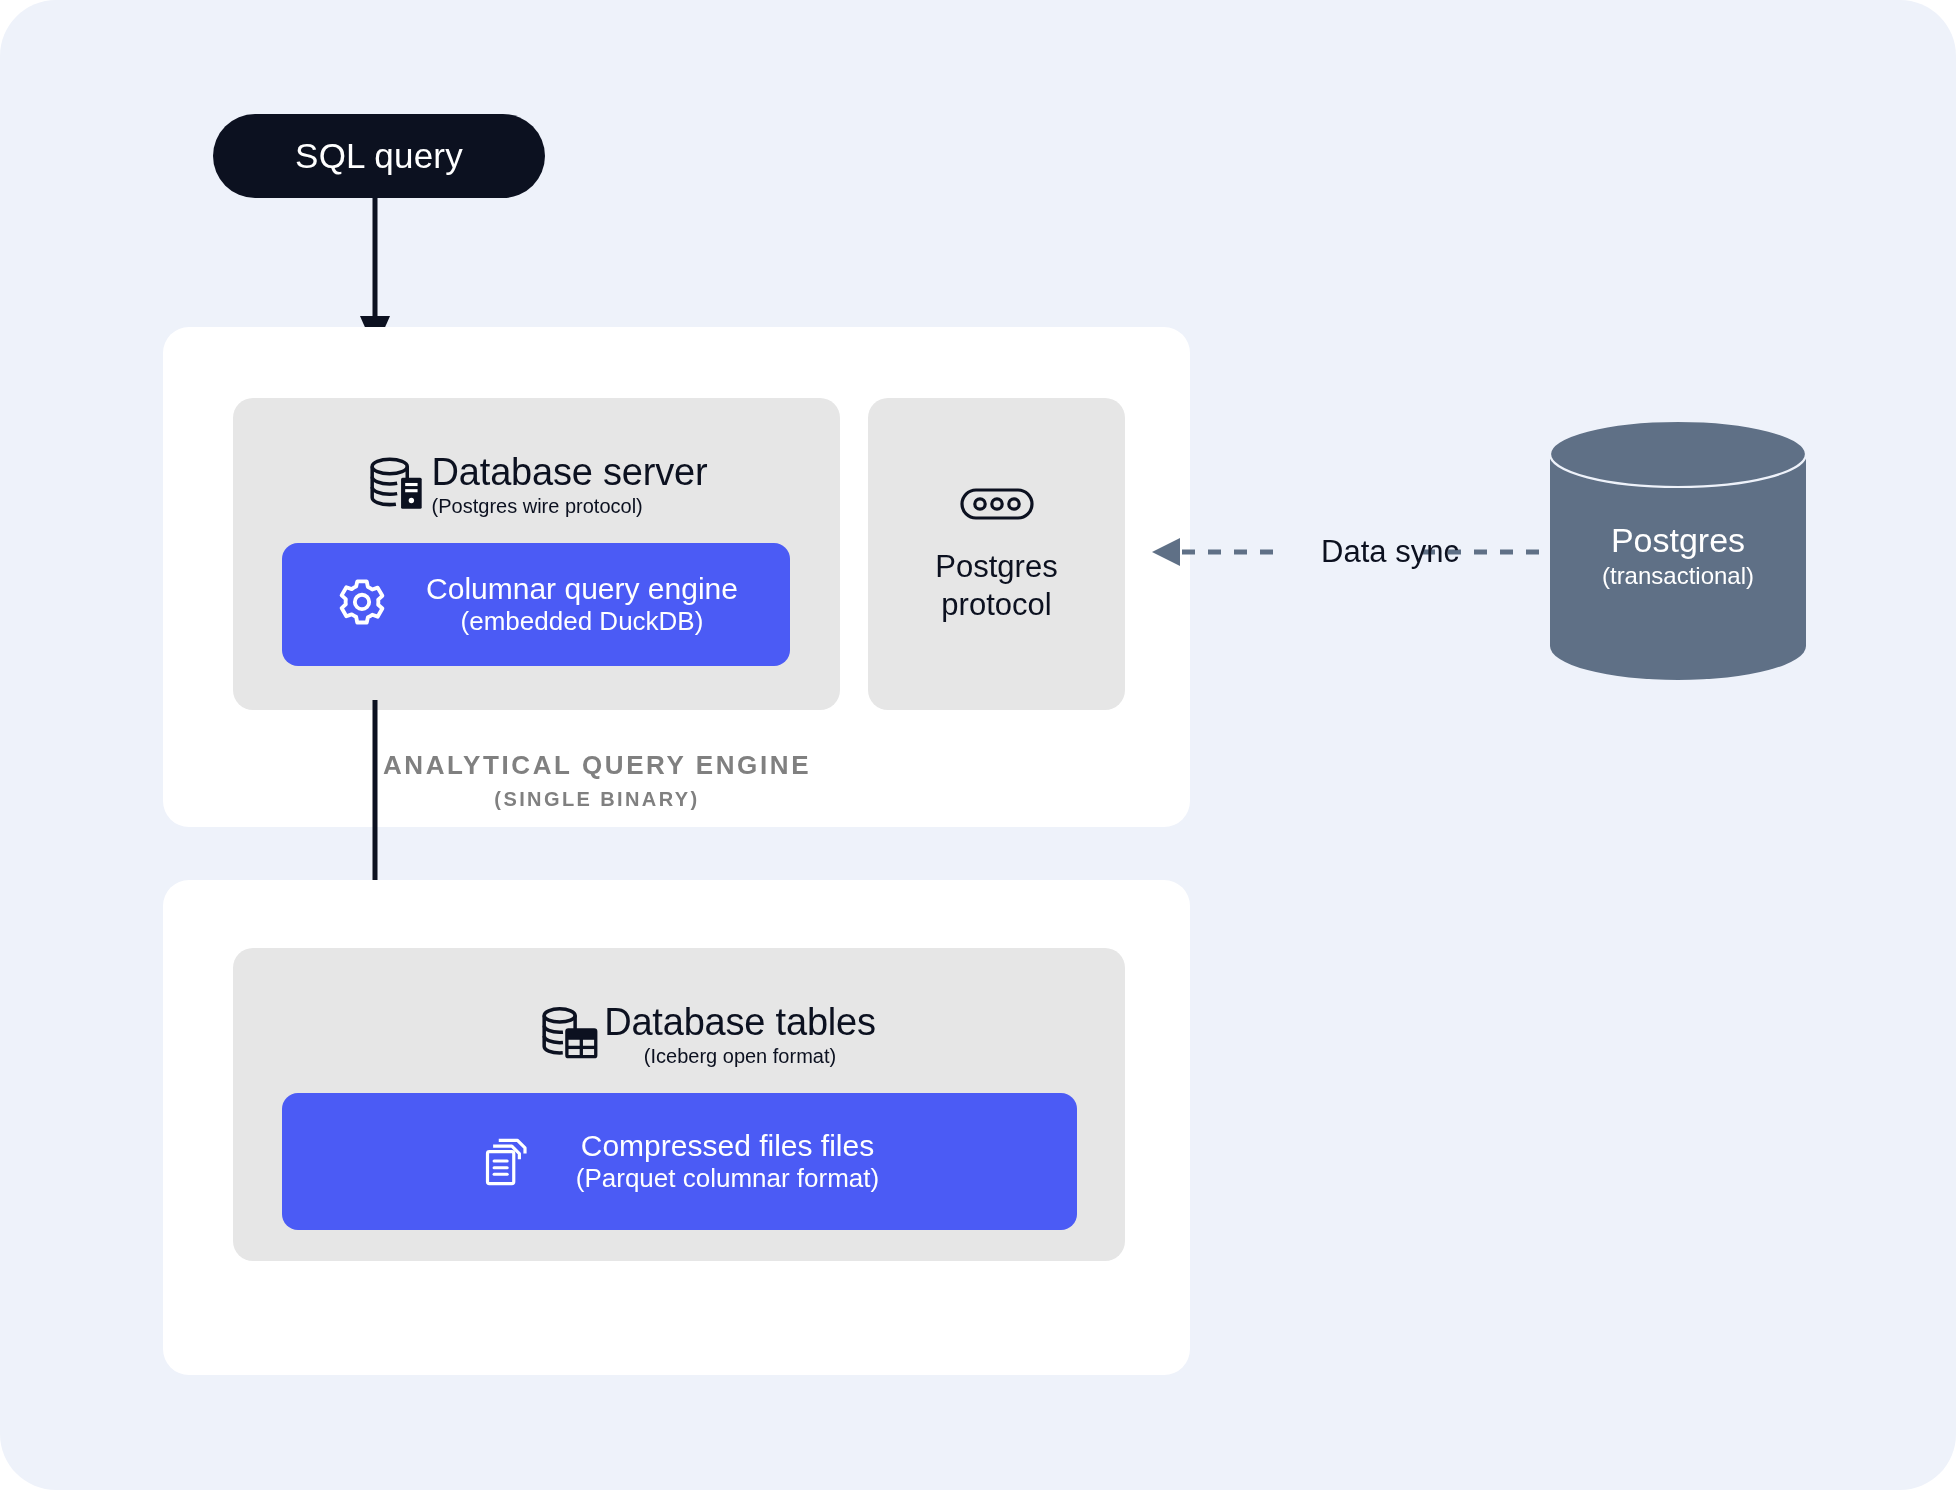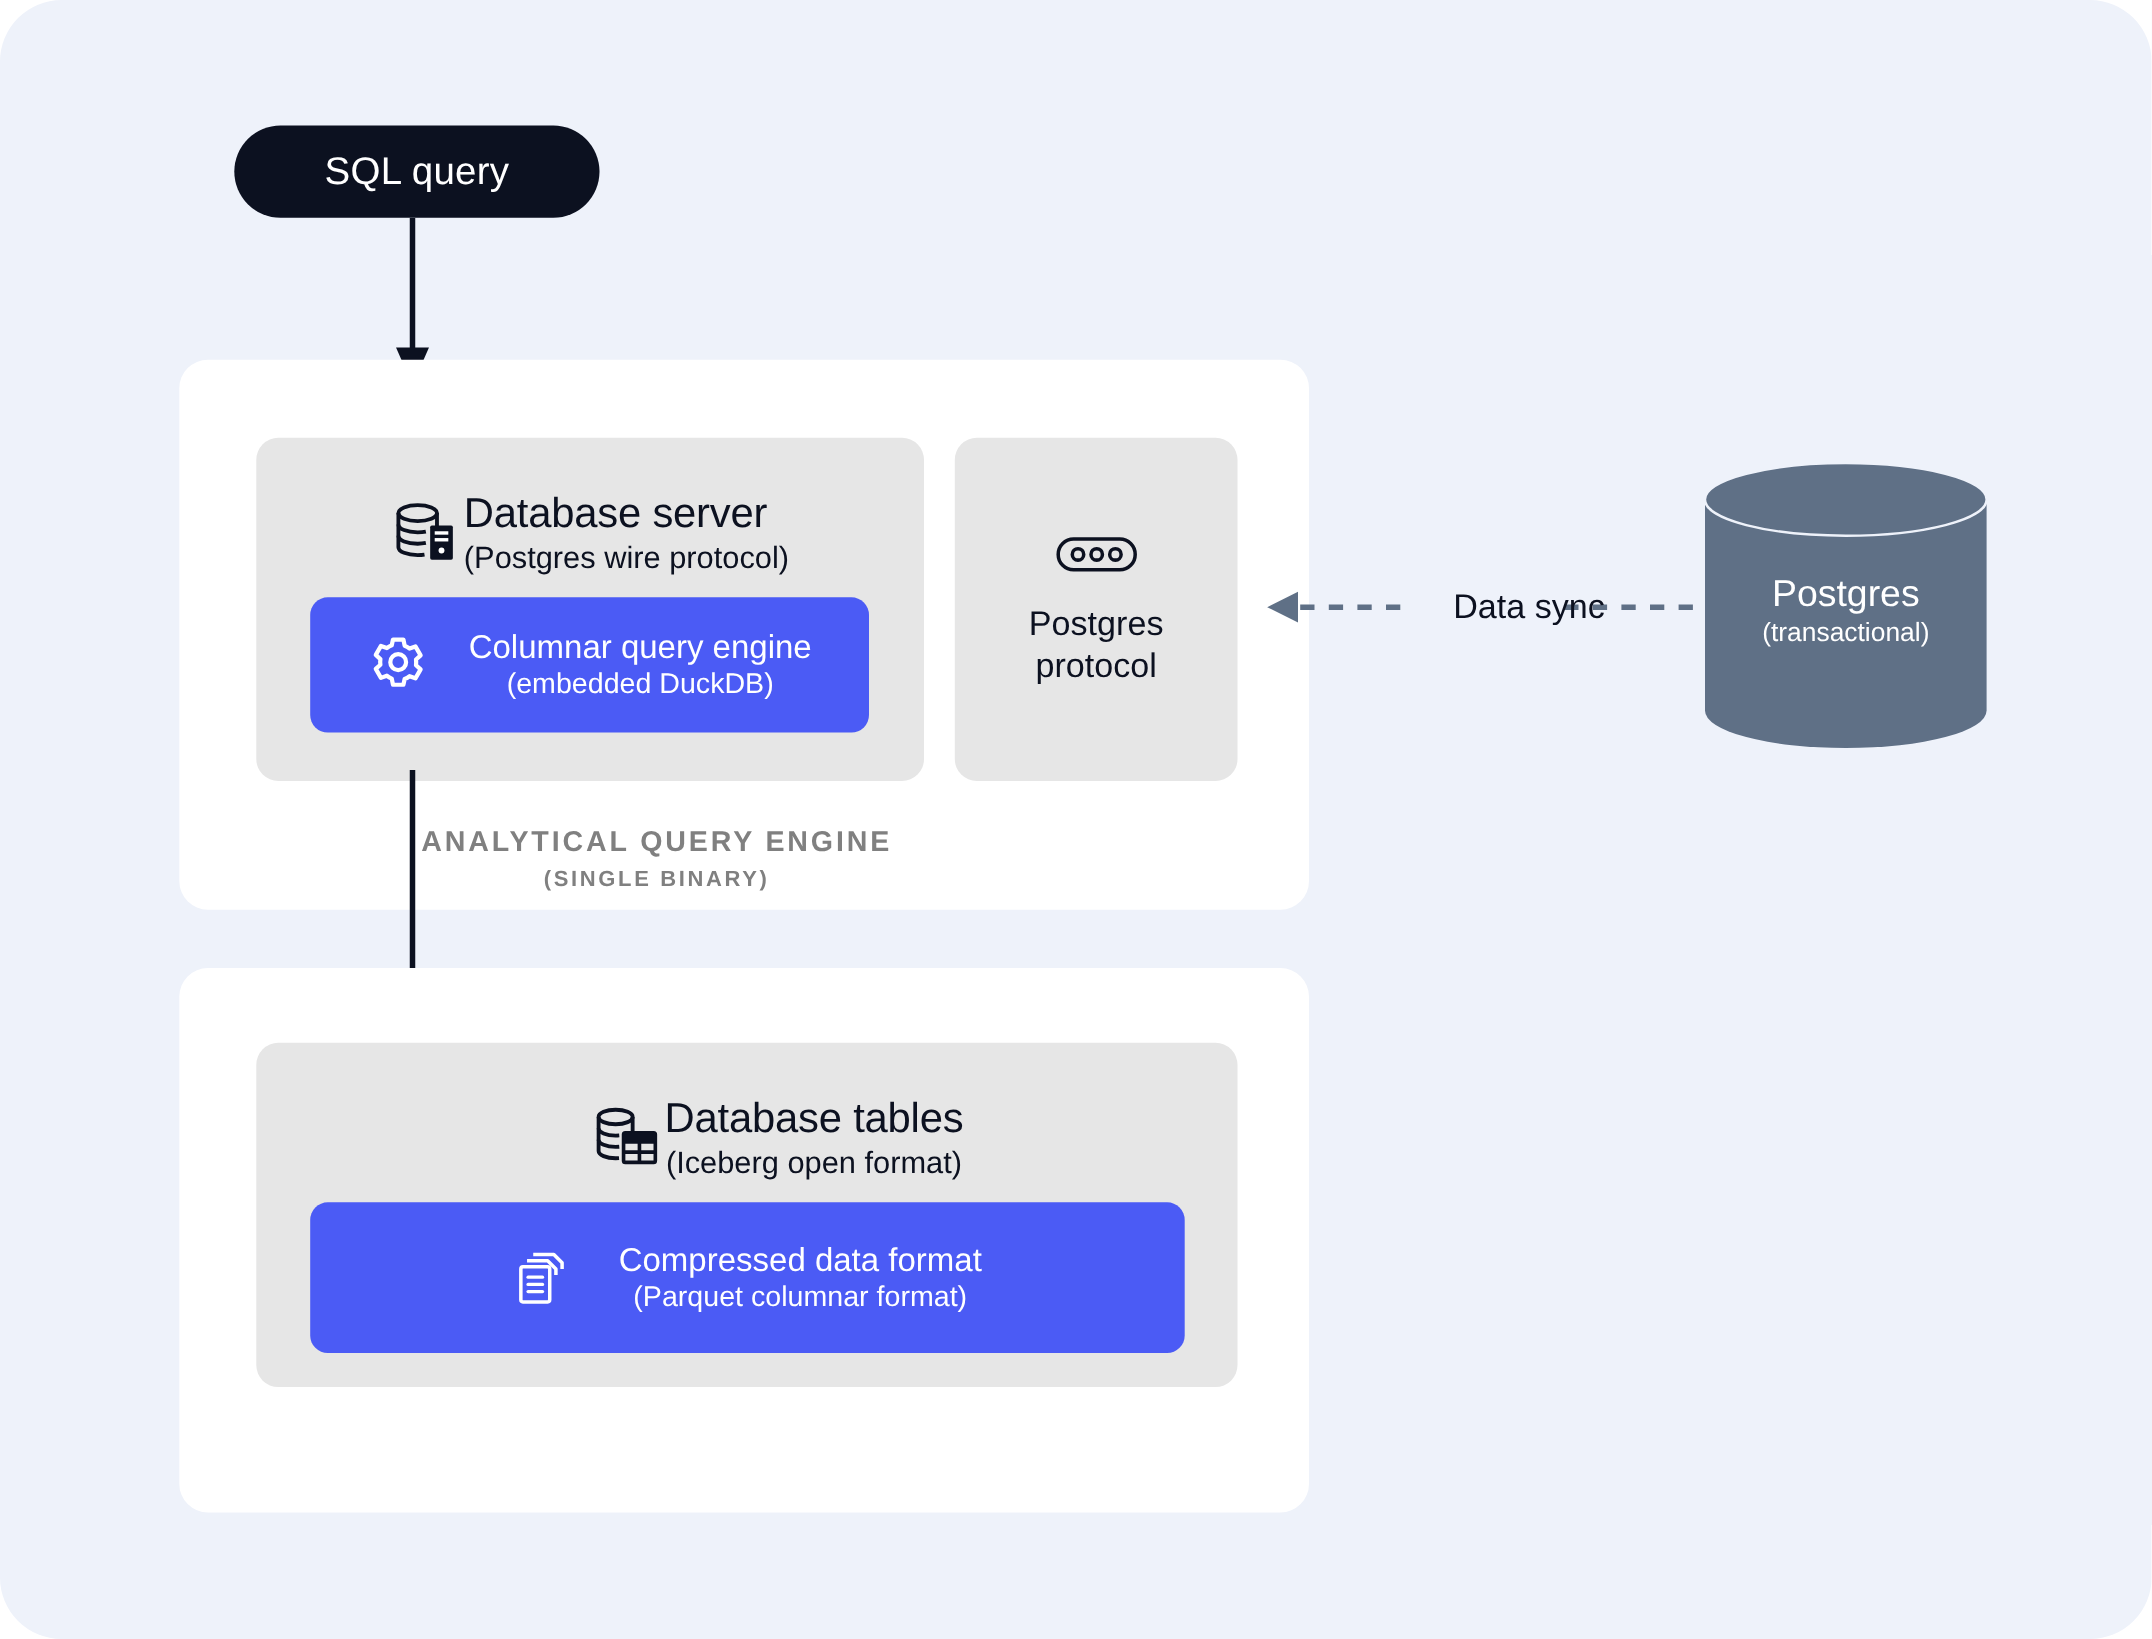--- a/index.html
+++ b/index.html
@@ -118,21 +118,21 @@
     flex-direction: column;
     align-items: flex-start;
     line-height: 1.12;
   }
   .head-title {
     font-size: 38px;
     color: #0c1120;
     letter-spacing: -0.2px;
   }
   .head-sub {
-    font-size: 28px;
+    font-size: 20px;
     color: #0c1120;
     margin-top: 2px;
   }
   #head-dbtables .head-text { align-items: center; }
 
   
   .blue-box {
     position: absolute;
     background: #4b5bf5;
     border-radius: 16px;
@@ -349,21 +349,21 @@
         <path d="M14 15 h20 l8 8 v6"></path>
         <rect x="8" y="21" width="28" height="34" rx="2"></rect>
       </g>
       <g stroke="#ffffff" stroke-width="3.2" stroke-linecap="round">
         <line x1="15" y1="31" x2="29" y2="31"></line>
         <line x1="15" y1="38" x2="29" y2="38"></line>
         <line x1="15" y1="45" x2="29" y2="45"></line>
       </g>
     </svg>
     <span class="blue-text">
-      <span class="blue-title">Compressed data format</span>
+      <span class="blue-title">Compressed files files</span>
       <span class="blue-sub">(Parquet columnar format)</span>
     </span>
   </div>
 
 
   <svg id="sync-svg" viewBox="0 0 400 48">
     <polygon points="2,24 30,10 30,38" fill="#5f7086"></polygon>
     <line x1="32" y1="24" x2="130" y2="24" stroke="#5f7086" stroke-width="5" stroke-dasharray="13 13" stroke-linecap="butt"></line>
     <line x1="272" y1="24" x2="400" y2="24" stroke="#5f7086" stroke-width="5" stroke-dasharray="13 13" stroke-linecap="butt"></line>
   </svg>

